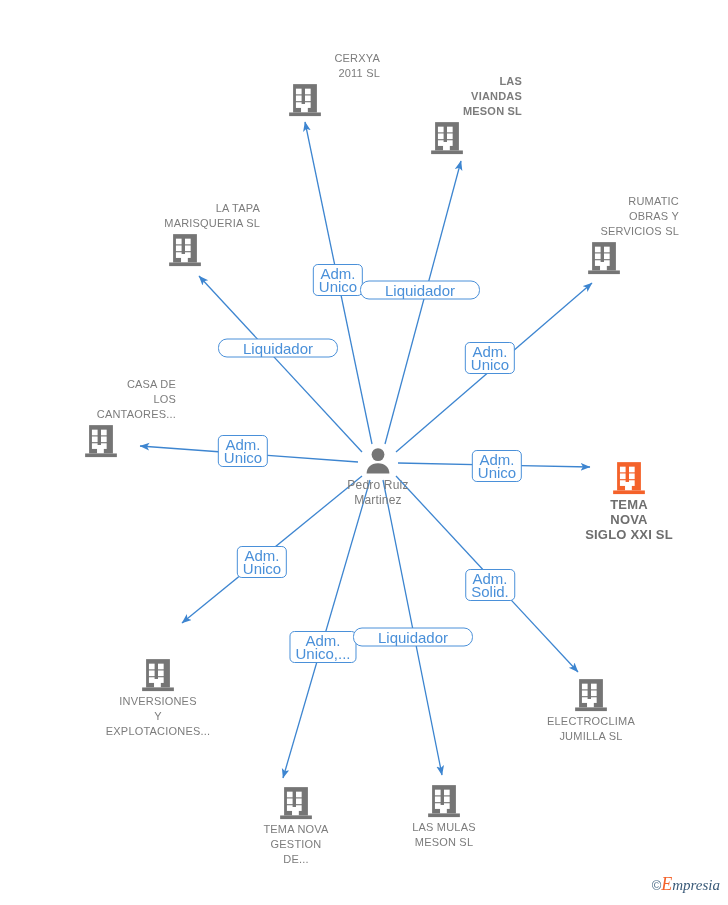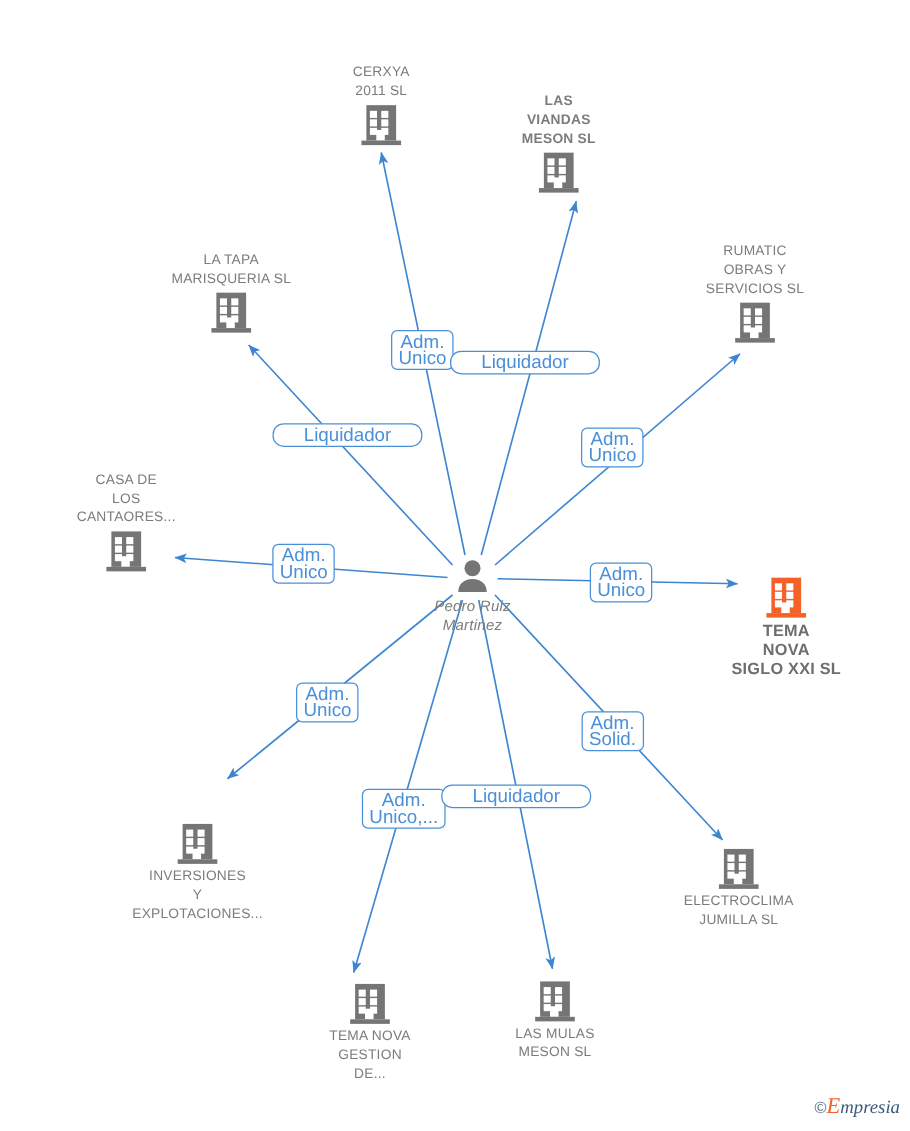--- a/index.html
+++ b/index.html
@@ -39,30 +39,30 @@
   .node .caption {
     display: block;
     font-size: 11px;
     color: #7c7c7c;
     letter-spacing: 0.2px;
     margin-top: 2px;
   }
   .node.caption-above .caption {
     margin-top: 0;
     margin-bottom: 2px;
+    text-align: right;
   }
   .node.focus .caption {
     color: #6e6e6e;
     font-weight: bold;
     font-size: 13px;
   }
   .node.person .caption {
     color: #7c7c7c;
     font-size: 12px;
-    font-style: italic;
   }
   .edge-label {
     position: absolute;
     box-sizing: border-box;
     border: 1px solid #4a90d9;
     border-radius: 5px;
     background: #ffffff;
     color: #4a90d9;
     font-size: 15px;
     line-height: 13px;

